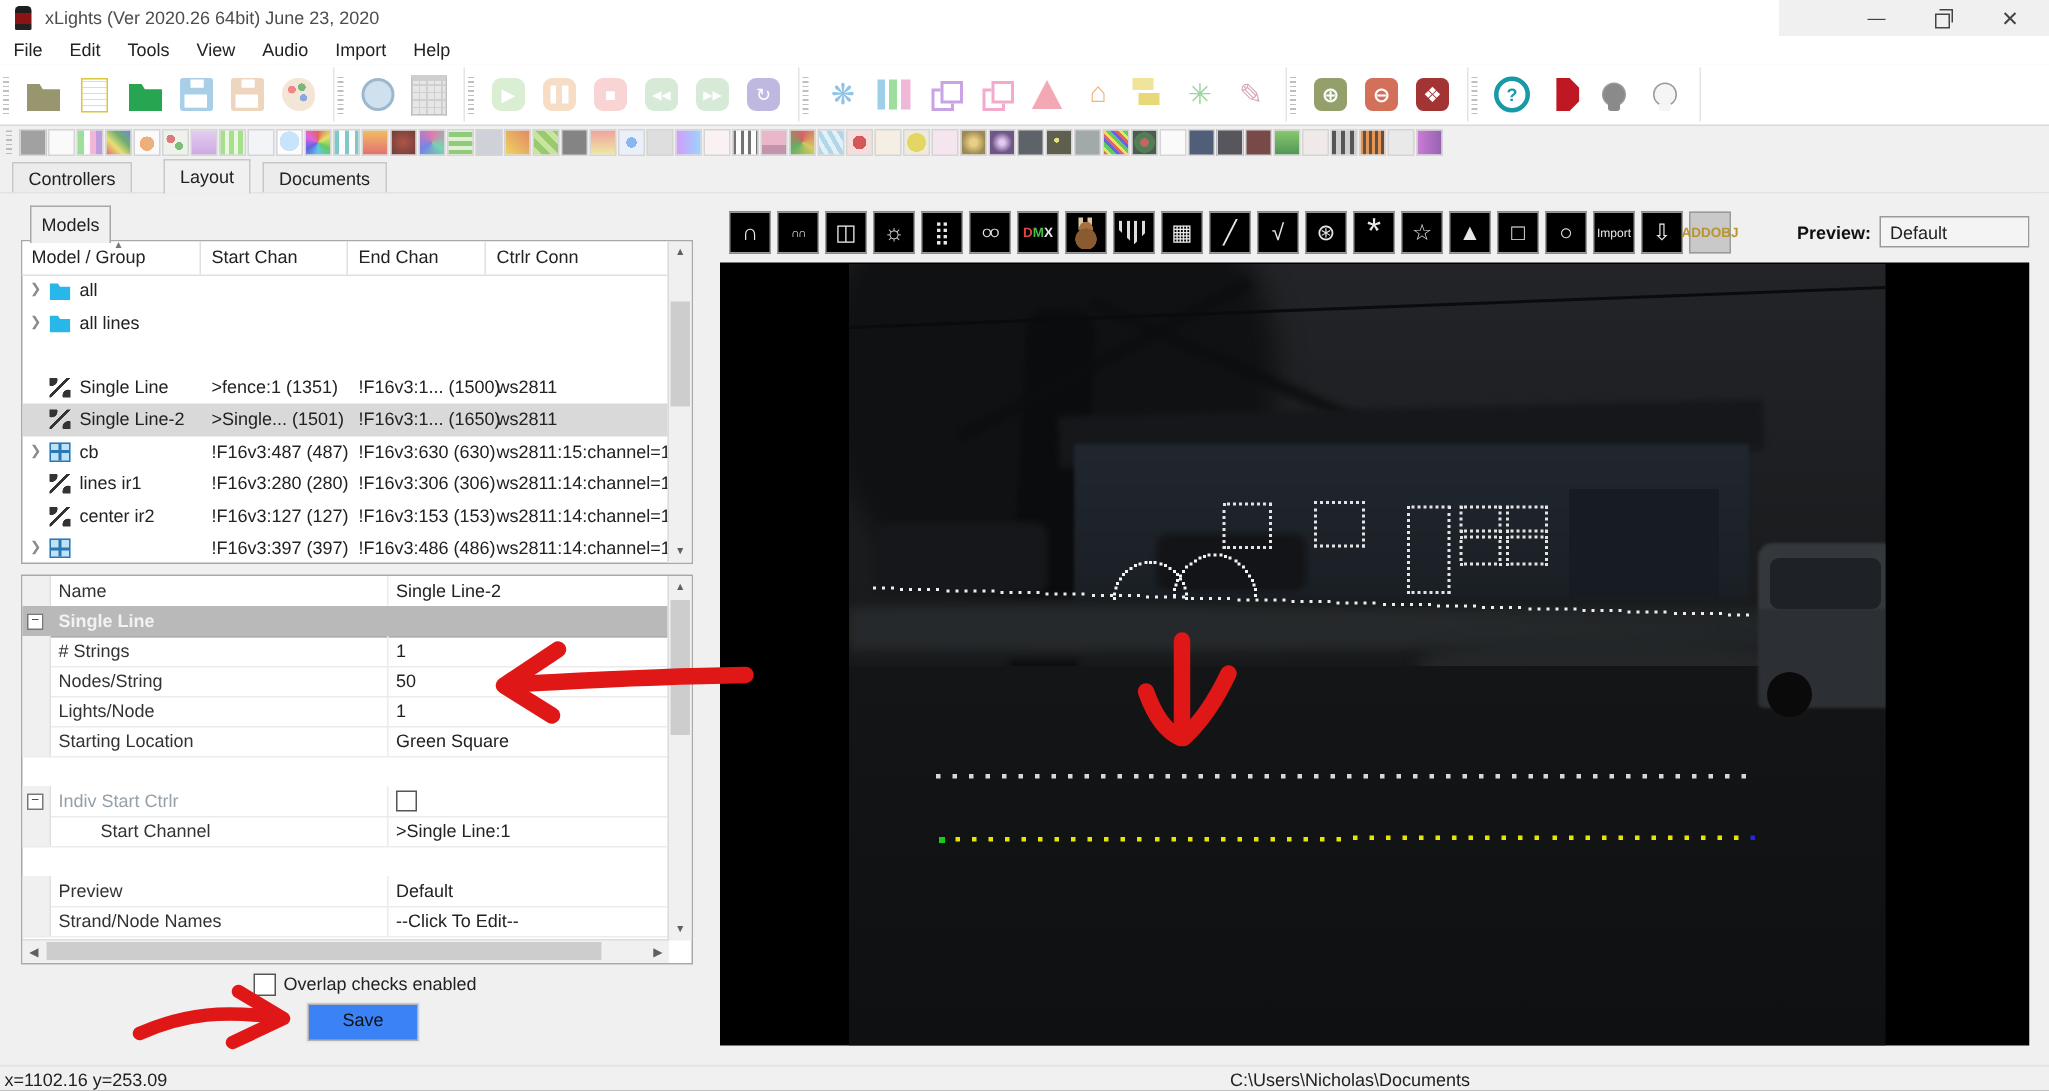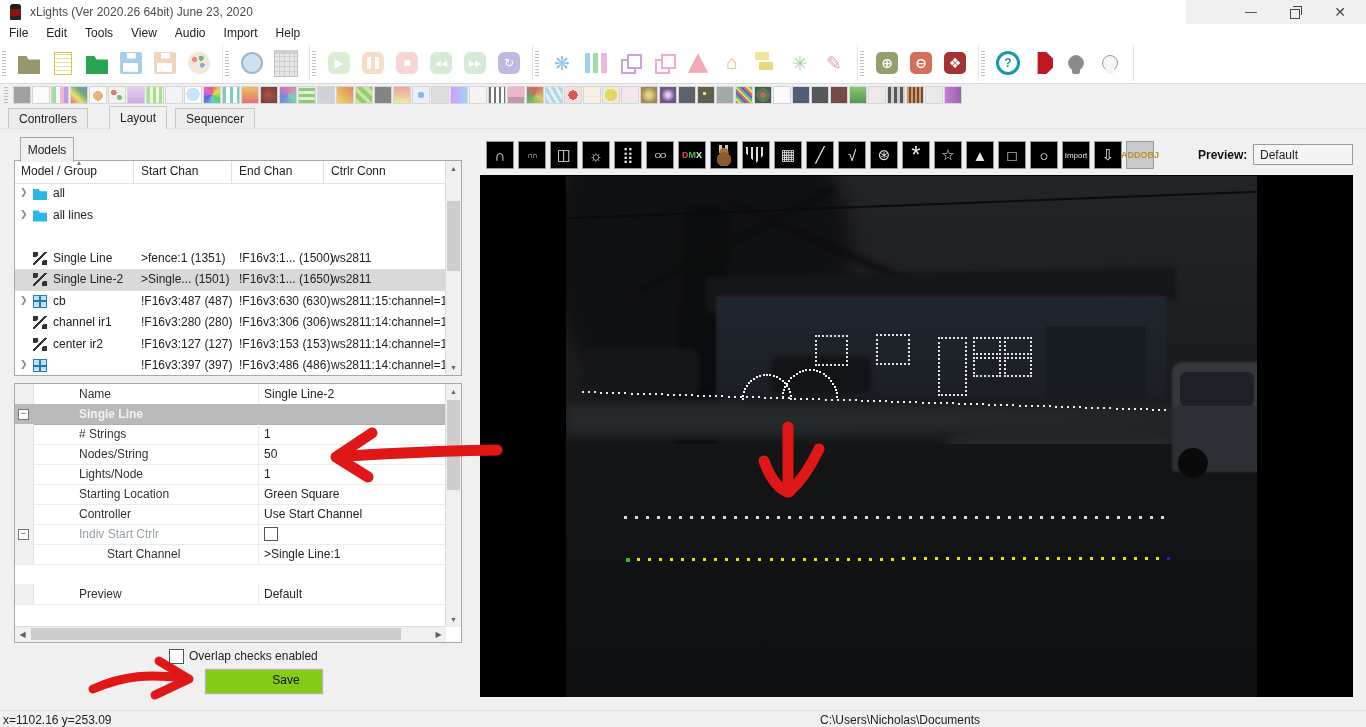--- a/index.html
+++ b/index.html
@@ -53,35 +53,35 @@
   .mico{position:absolute;left:18px;top:4px;width:14px;height:13px;}
   .mname{position:absolute;left:38px;top:3px;}
   .mcell{position:absolute;top:3px;white-space:nowrap;}
   .vscroll{position:absolute;right:0;top:0;width:15px;background:#f0f0f0;border-left:1px solid #dcdcdc;}
   .varrow{position:absolute;left:0;width:15px;height:15px;color:#606060;font-size:7px;text-align:center;line-height:15px;}
   .vthumb{position:absolute;left:1px;width:13px;background:#cdcdcd;}
   
   .props-box{position:absolute;left:14px;top:383px;width:448px;height:260px;background:#fff;border:1px solid #a8a8a8;box-sizing:border-box;}
   .prow{position:absolute;left:0;width:431px;height:20px;border-bottom:1px solid #ececec;}
   .pgutter{position:absolute;left:0;top:0;width:18px;height:20px;background:#f0f0f0;border-right:1px solid #e0e0e0;}
-  .plabel{position:absolute;left:24px;top:3px;color:#333;margin-left:40px;}
+  .plabel{position:absolute;left:24px;top:3px;color:#333;}
   .pvalline{position:absolute;left:243px;top:0;width:1px;height:20px;background:#ececec;}
   .pvalue{position:absolute;left:249px;top:3px;color:#222;white-space:nowrap;}
   .prow.section{background:#b9b9b9;border-bottom:1px solid #adadad;}
   .prow.section .plabel{color:#f2f2f2;font-weight:bold;}
   .minusbox{position:absolute;left:3px;top:5px;width:9px;height:9px;border:1px solid #777;background:#fff;color:#444;font-size:9px;line-height:7px;text-align:center;}
   .pcheck{position:absolute;left:249px;top:3px;width:12px;height:12px;border:1px solid #555;background:#fff;}
   .hscroll{position:absolute;left:0;bottom:0;width:431px;height:15px;background:#f0f0f0;border-top:1px solid #dcdcdc;}
   .harrow{position:absolute;top:0;width:15px;height:15px;color:#606060;font-size:8px;text-align:center;line-height:15px;}
   .hthumb{position:absolute;top:1px;height:12px;background:#cdcdcd;}
   
   .overlap-row{position:absolute;left:169px;top:648px;}
   .overlap-box{position:absolute;left:0;top:1px;width:13px;height:13px;border:1px solid #555;background:#fff;}
   .overlap-label{position:absolute;left:20px;top:1px;white-space:nowrap;}
-  .save-btn{position:absolute;left:205px;top:669px;width:72px;height:23px;background:#84cc16;border:1px solid #b0b0b0;outline:1px solid #e6e6e6;color:#111;font-size:12px;text-align:center;line-height:21px;padding-left:44px;}
+  .save-btn{position:absolute;left:205px;top:669px;width:72px;height:23px;background:#3b82f6;border:1px solid #b0b0b0;outline:1px solid #e6e6e6;color:#111;font-size:12px;text-align:center;line-height:21px;}
   
   .ltool{position:absolute;top:141px;width:28px;height:28px;background:#000;border:1px solid #9a9a9a;color:#e8e8e8;display:flex;align-items:center;justify-content:center;font-size:15px;box-sizing:border-box;}
   .ltool .small{font-size:8px;letter-spacing:-1px;}
   .addobj{background:#c9c9c9;color:#b8952f;font-weight:bold;font-size:9px;line-height:9px;text-align:center;}
   .preview-label{position:absolute;left:1198px;top:148px;font-weight:bold;color:#111;}
   .preview-combo{position:absolute;left:1253px;top:144px;width:100px;height:21px;background:#f4f4f4;border:1px solid #9a9a9a;line-height:21px;padding-left:6px;box-sizing:border-box;}
   
   .canvas{position:absolute;left:480px;top:175px;width:873px;height:522px;background:#000;overflow:hidden;}
   .photo{position:absolute;left:86px;top:1px;width:691px;height:521px;overflow:hidden;
     background:linear-gradient(180deg,#232427 0%,#1e1f22 25%,#191a1c 45%,#151617 62%,#111213 80%,#0e0f10 100%);}
@@ -279,21 +279,21 @@
       <div class="fx" style="background: rgb(240, 232, 232);"></div>
       <div class="fx" style="background: repeating-linear-gradient(90deg, rgb(48, 48, 48) 0px, rgb(48, 48, 48) 3px, rgb(200, 200, 200) 3px, rgb(200, 200, 200) 6px);"></div>
       <div class="fx" style="background: repeating-linear-gradient(90deg, rgb(224, 128, 48) 0px, rgb(224, 128, 48) 2px, rgb(64, 40, 24) 2px, rgb(64, 40, 24) 4px);"></div>
       <div class="fx" style="background: rgb(232, 232, 232);"></div>
       <div class="fx" style="background: linear-gradient(90deg, rgb(192, 96, 208), rgb(128, 64, 160));"></div>
     </div>
 
   <div class="tabstrip" id="tabstrip">
       <div class="tab" style="left: 8px;">Controllers</div>
       <div class="tab active" style="left: 109px;">Layout</div>
-      <div class="tab" style="left: 175px;">Sequencer</div>
+      <div class="tab" style="left: 175px;">Documents</div>
     </div>
   <div class="pageline"></div>
 
   <div class="subtab">Models</div>
   <div class="models-box" id="modelsbox">
       <div class="mtable-head">
         <div class="mcol" style="left: 6px;">Model / Group</div>
         <div class="mcol" style="left: 126px;">Start Chan</div>
         <div class="mcolline" style="left: 118px;"></div>
         <div class="mcol" style="left: 224px;">End Chan</div>
@@ -335,21 +335,21 @@
       <div class="mrow" style="top: 129.5px;">
         <div class="mexp">❯</div>
         <div class="mico" style="background: linear-gradient(rgb(40, 120, 184), rgb(40, 120, 184)) 50% 0px / 2px 100% no-repeat, linear-gradient(rgb(40, 120, 184), rgb(40, 120, 184)) 0px 50% / 100% 2px no-repeat, rgb(191, 226, 245); border: 1px solid rgb(40, 120, 184); width: 12px; height: 11px;"></div>
         <div class="mname">cb</div>
         <div class="mcell" style="left: 126px;">!F16v3:487 (487)</div>
         <div class="mcell" style="left: 224px;">!F16v3:630 (630)</div>
         <div class="mcell" style="left: 316px;">ws2811:15:channel=1</div>
       </div>
       <div class="mrow" style="top: 151px;">
         <div class="mico" style="background: linear-gradient(135deg, transparent 0px, transparent 42%, rgb(51, 51, 51) 42%, rgb(51, 51, 51) 52%, transparent 52%), radial-gradient(circle at 10% 10%, rgb(51, 51, 51) 22%, transparent 24%), radial-gradient(circle at 90% 90%, rgb(51, 51, 51) 22%, transparent 24%);"></div>
-        <div class="mname">channel ir1</div>
+        <div class="mname">lines ir1</div>
         <div class="mcell" style="left: 126px;">!F16v3:280 (280)</div>
         <div class="mcell" style="left: 224px;">!F16v3:306 (306)</div>
         <div class="mcell" style="left: 316px;">ws2811:14:channel=1</div>
       </div>
       <div class="mrow" style="top: 172.5px;">
         <div class="mico" style="background: linear-gradient(135deg, transparent 0px, transparent 42%, rgb(51, 51, 51) 42%, rgb(51, 51, 51) 52%, transparent 52%), radial-gradient(circle at 10% 10%, rgb(51, 51, 51) 22%, transparent 24%), radial-gradient(circle at 90% 90%, rgb(51, 51, 51) 22%, transparent 24%);"></div>
         <div class="mname">center ir2</div>
         <div class="mcell" style="left: 126px;">!F16v3:127 (127)</div>
         <div class="mcell" style="left: 224px;">!F16v3:153 (153)</div>
         <div class="mcell" style="left: 316px;">ws2811:14:channel=1</div>
@@ -397,44 +397,44 @@
         <div class="plabel">Lights/Node</div>
         <div class="pvalline"></div>
         <div class="pvalue">1</div>
       </div>
       <div class="prow" style="top: 100px;">
         <div class="pgutter"></div>
         <div class="plabel">Starting Location</div>
         <div class="pvalline"></div>
         <div class="pvalue">Green Square</div>
       </div>
-      <div class="prow" style="top: 120px;">
-        <div class="pgutter"></div>
-        <div class="plabel">Controller</div>
-        <div class="pvalline"></div>
-        <div class="pvalue">Use Start Channel</div>
-      </div>
       <div class="prow" style="top: 140px;">
         <div class="pgutter"></div>
         <div class="minusbox">−</div>
         <div class="plabel" style="color: rgb(150, 160, 168);">Indiv Start Ctrlr</div>
         <div class="pvalline"></div>
         <div class="pcheck"></div>
       </div>
       <div class="prow" style="top: 160px;">
         <div class="pgutter"></div>
         <div class="plabel" style="left: 52px;">Start Channel</div>
         <div class="pvalline"></div>
         <div class="pvalue">&gt;Single Line:1</div>
       </div>
       <div class="prow" style="top: 200px;">
         <div class="pgutter"></div>
         <div class="plabel">Preview</div>
         <div class="pvalline"></div>
         <div class="pvalue">Default</div>
+      </div>
+      <div class="prow" style="top: 220px;">
+        <div class="pgutter"></div>
+        <div class="plabel">Strand/Node Names</div>
+        <div class="pvalline"></div>
+        <div class="pvalue">--Click To Edit--</div>
       </div>
       <div class="vscroll" style="top: 0px; height: 243px; right: 0px;">
         <div class="varrow" style="top: 0px;">▲</div>
         <div class="varrow" style="bottom: 0px; top: auto;">▼</div>
         <div class="vthumb" style="top: 16px; height: 90px;"></div>
       </div>
       <div class="hscroll">
         <div class="harrow" style="left: 0px;">◀</div>
         <div class="harrow" style="right: 0px;">▶</div>
         <div class="hthumb" style="left: 16px; width: 370px;"></div>

